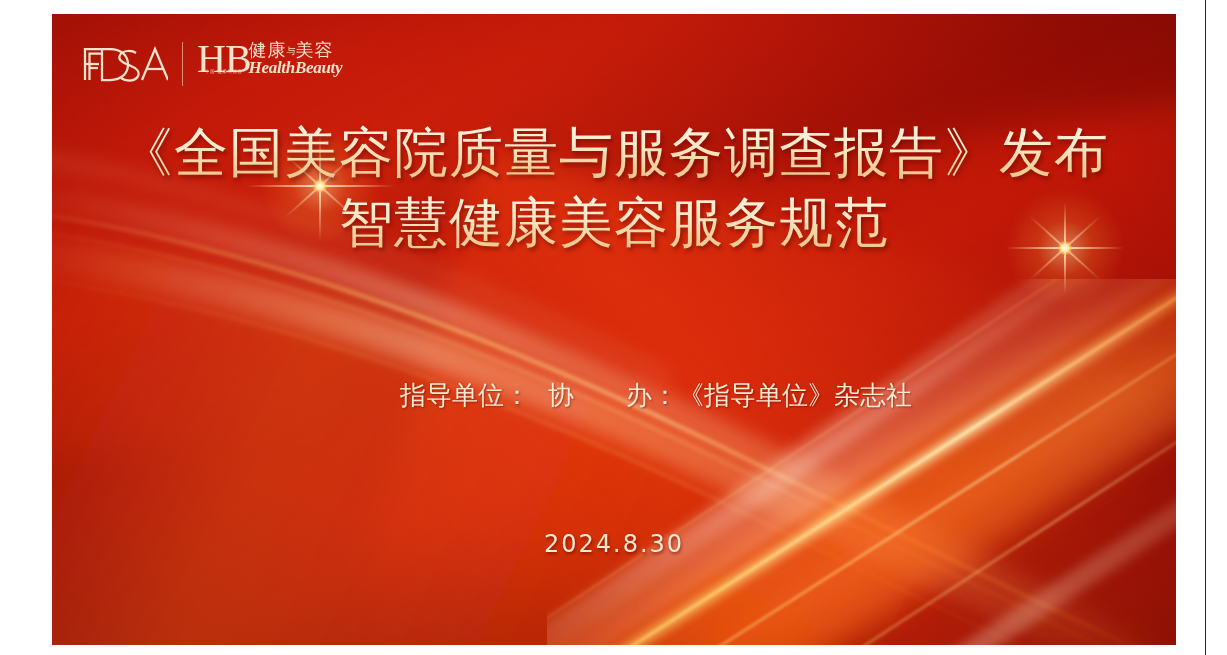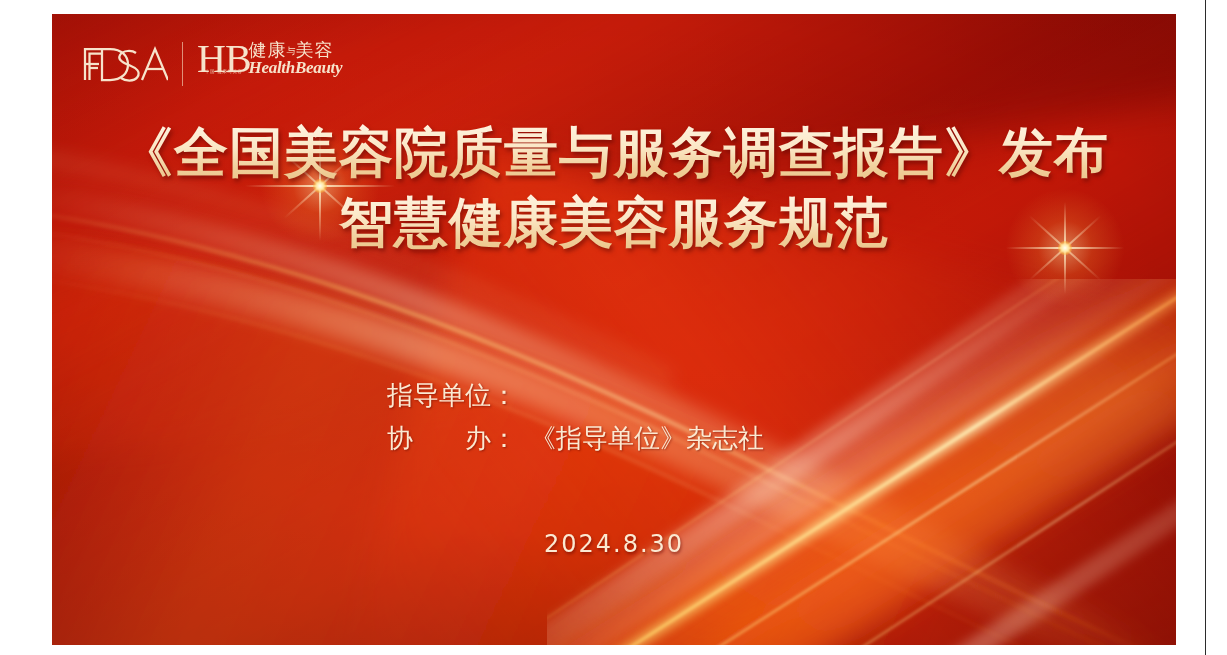--- a/index.html
+++ b/index.html
@@ -221,42 +221,43 @@
   
   #title-block {
     position: absolute;
     left: 0;
     right: 0;
     top: 104px;
     text-align: center;
   }
   .title-line {
     font-family: "DejaVu Sans", "Liberation Sans", sans-serif;
-    font-weight: 700;
+    font-weight: 400;
     font-size: 54px;
     line-height: 70px;
     letter-spacing: 1px;
     white-space: nowrap;
     color: #f9e6c8;
     background: linear-gradient(180deg, #fff6e6 0%, #fbe7c6 42%, #f0cf9a 72%, #e9c083 100%);
     -webkit-background-clip: text;
     background-clip: text;
     -webkit-text-fill-color: transparent;
     filter: drop-shadow(2px 3px 2px rgba(92,5,2,0.55));
     margin: 0;
   }
 
   
   #organizers {
     position: absolute;
     left: 335px;
     top: 362px;
     display: flex;
-    flex-direction: column;
+    flex-direction: row;
     gap: 5px;
+    text-align: right;
   }
   .org-row {
     display: flex;
     align-items: baseline;
     font-family: "DejaVu Sans", "Liberation Sans", sans-serif;
     font-size: 26px;
     line-height: 38px;
     color: #fbe9d2;
     white-space: nowrap;
     text-shadow: 1px 1px 2px rgba(90,5,2,0.5);

